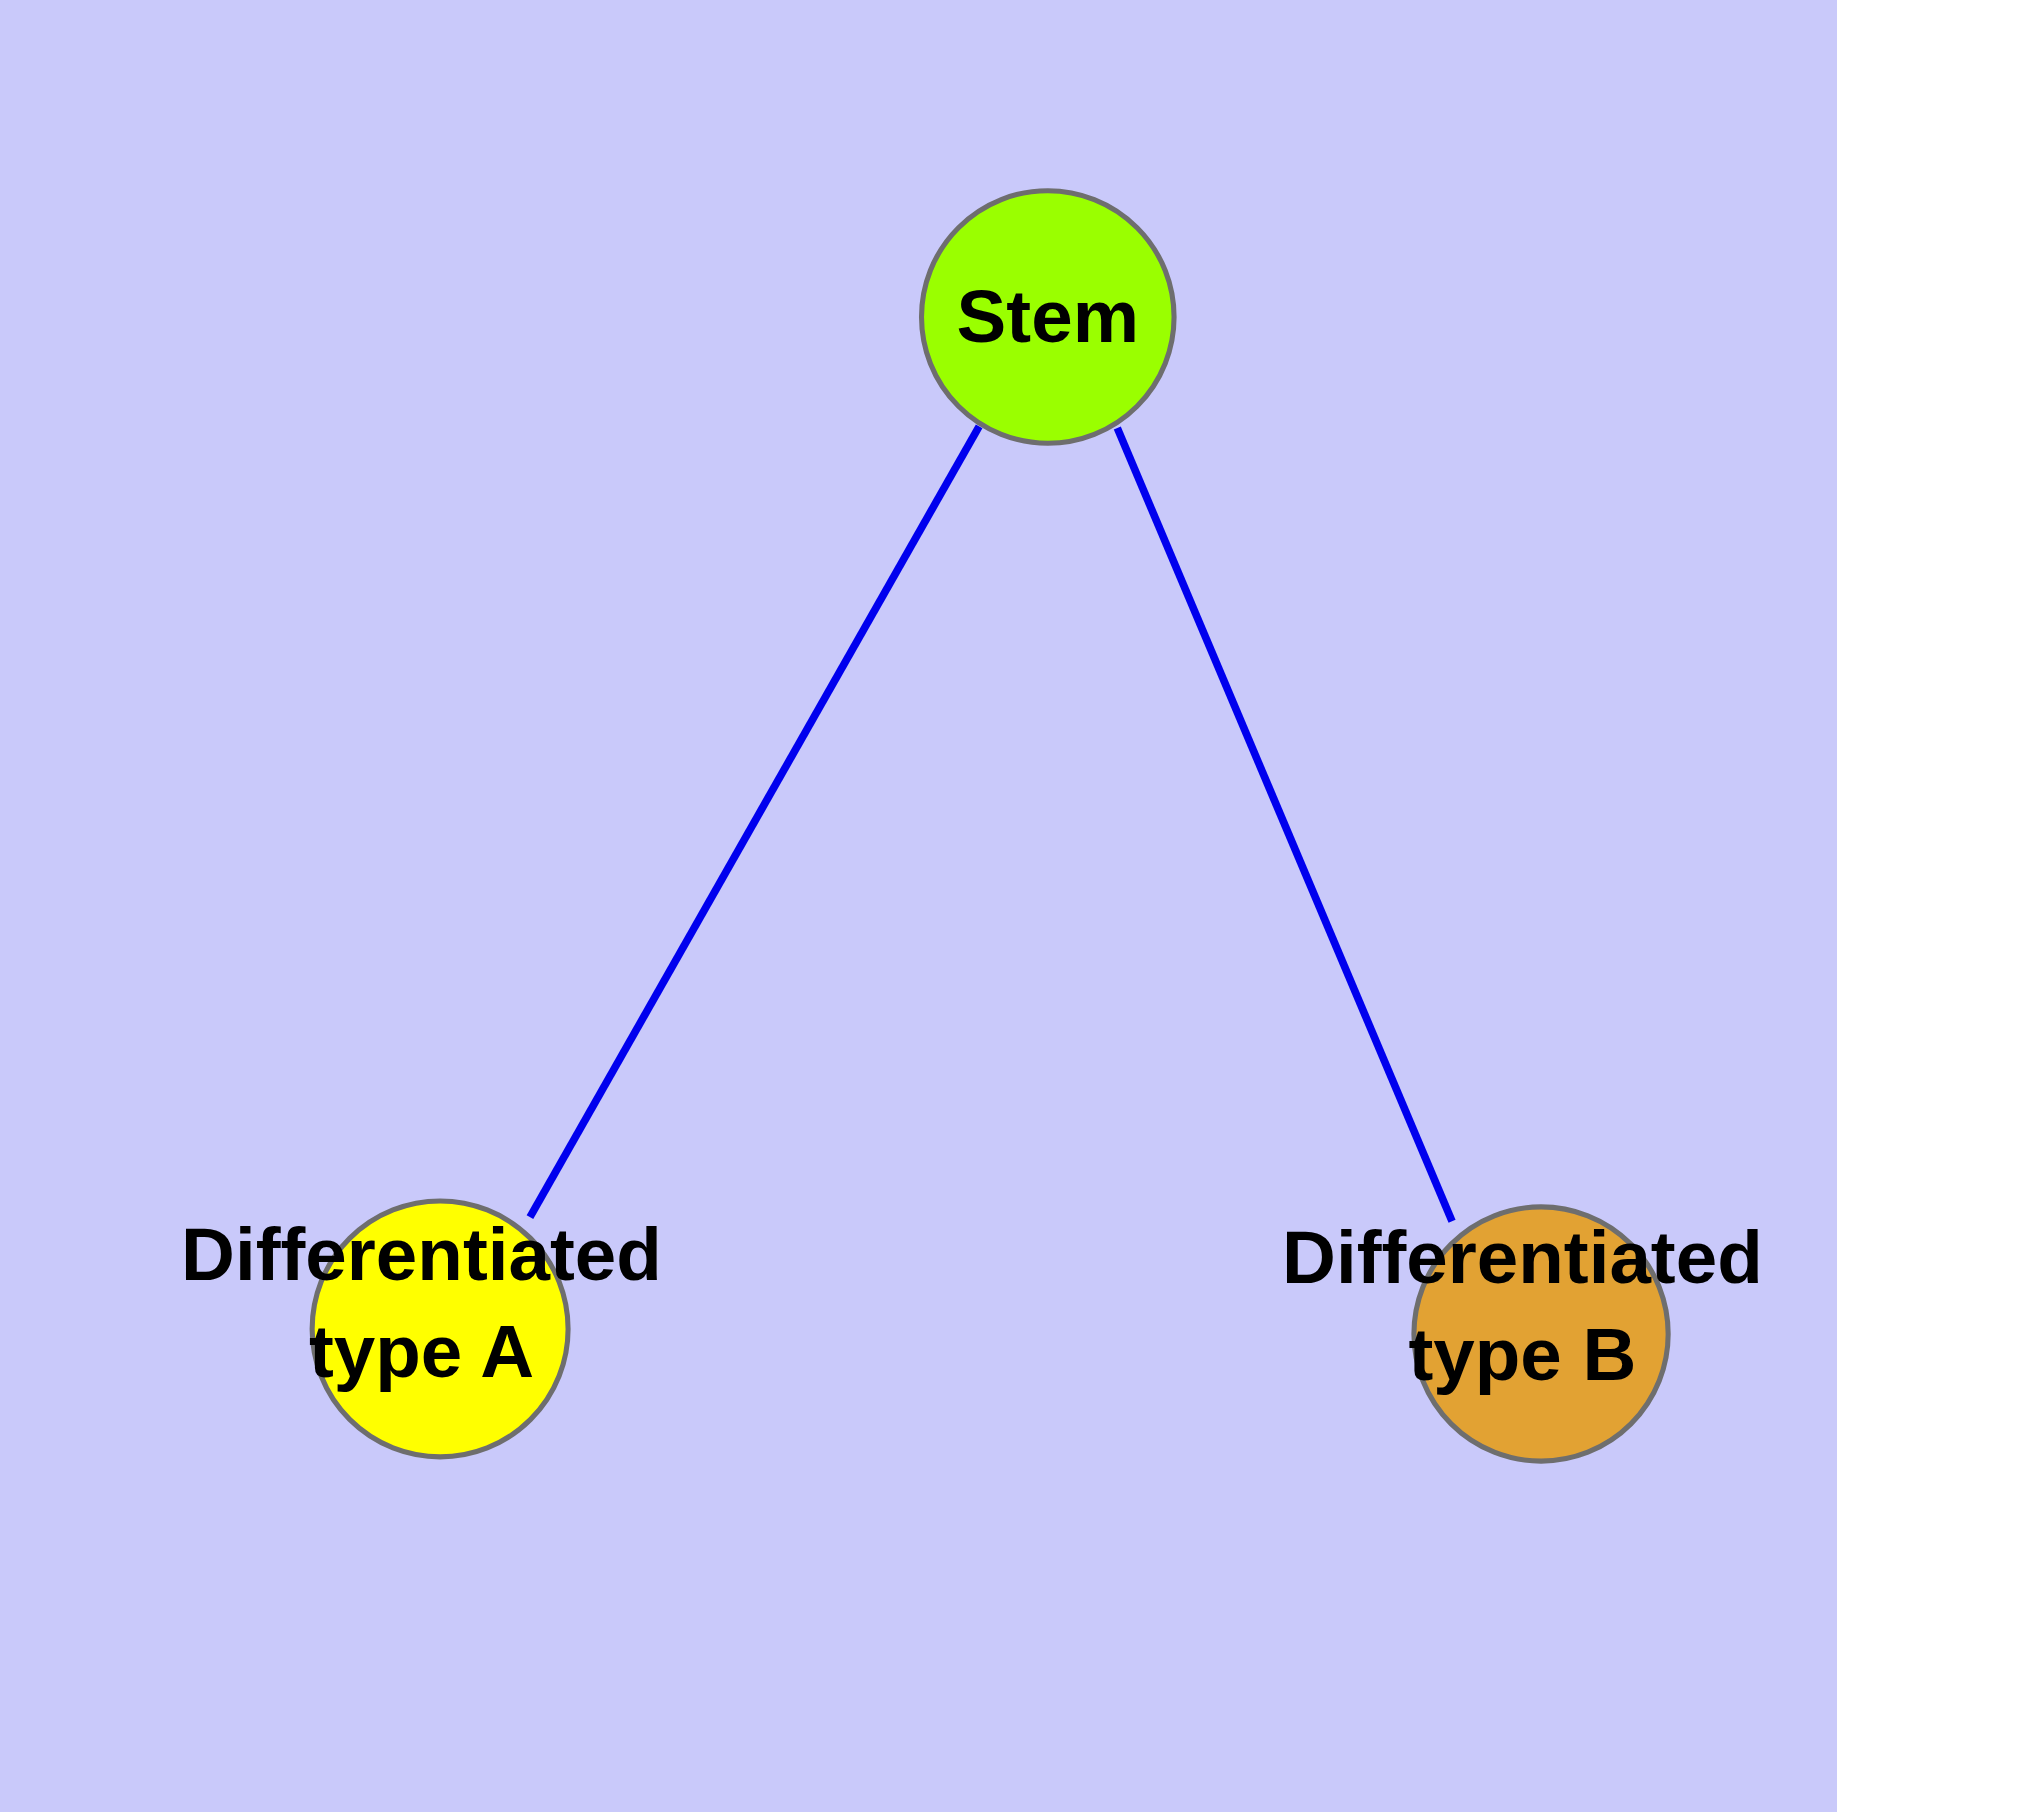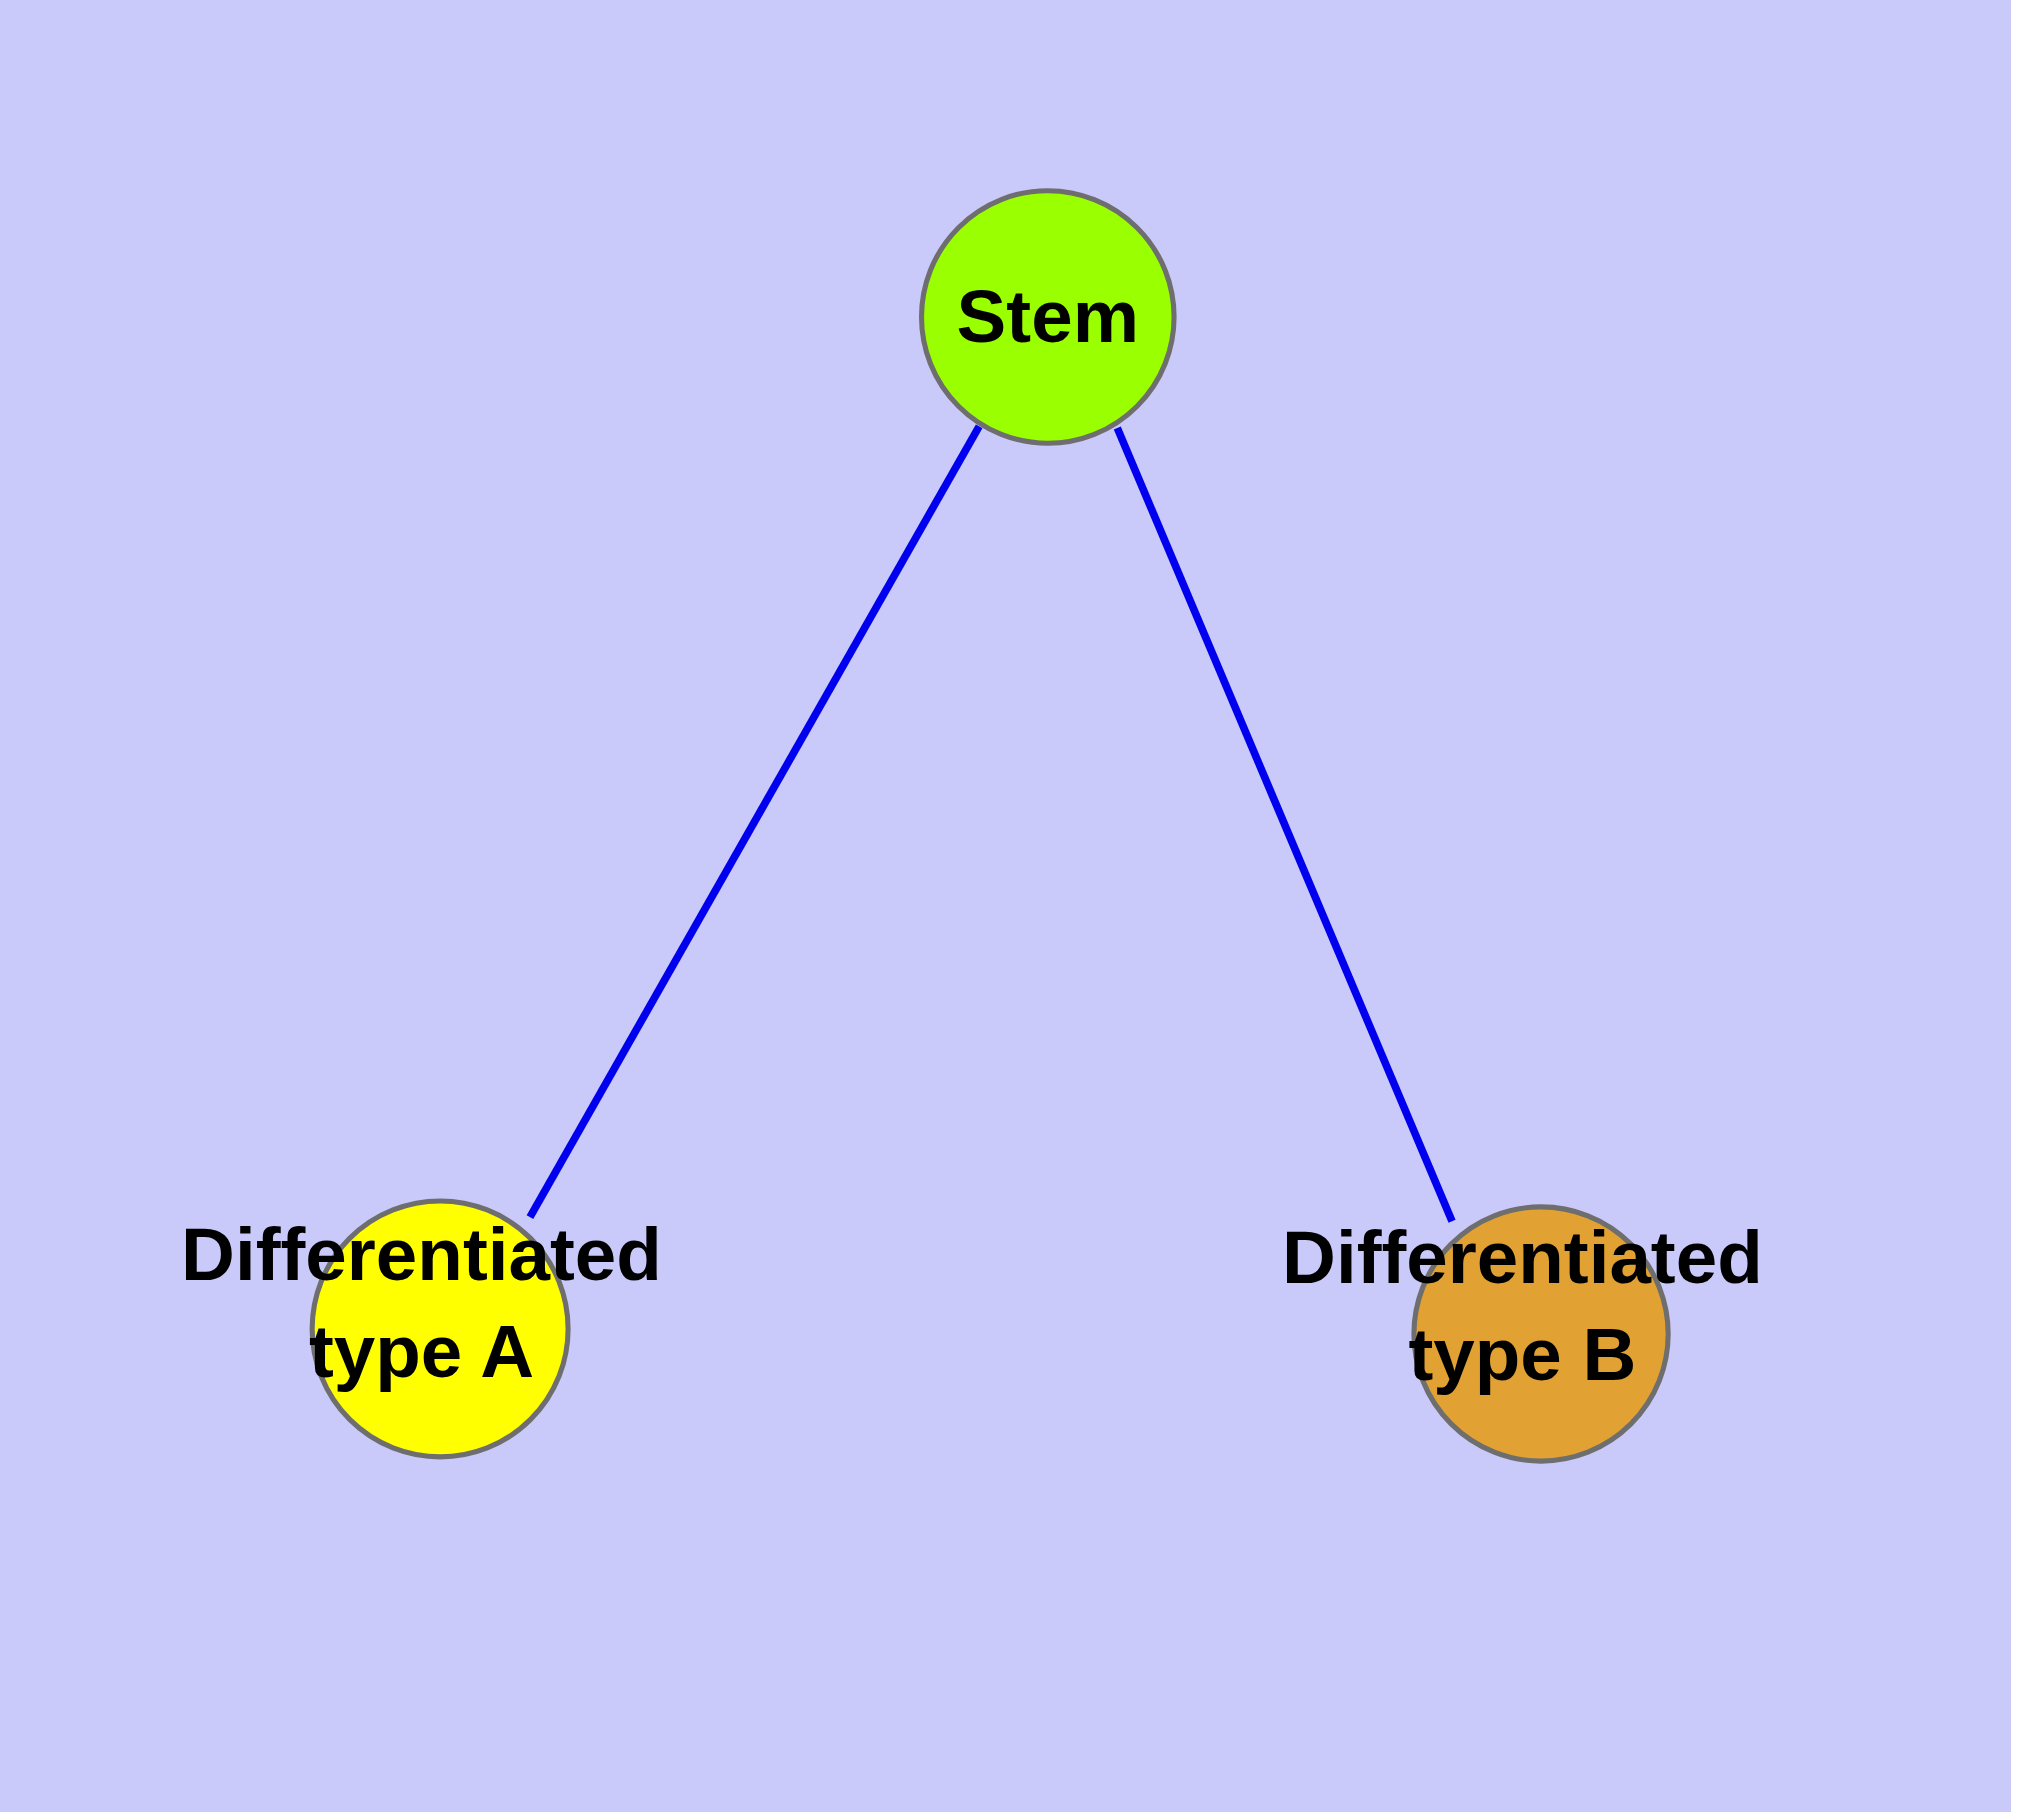--- a/index.html
+++ b/index.html
@@ -8,21 +8,21 @@
     background: #ffffff;
   }
   body {
     width: 2021px;
     height: 1812px;
     overflow: hidden;
     font-family: "Liberation Sans", sans-serif;
   }
   #canvas {
     position: relative;
-    width: 2011px;
+    width: 1837px;
     height: 1812px;
     background: #c9c9fa;
     box-sizing: border-box;
   }
   #graph-svg {
     position: absolute;
     left: 0;
     top: 0;
     width: 2021px;
     height: 1812px;

